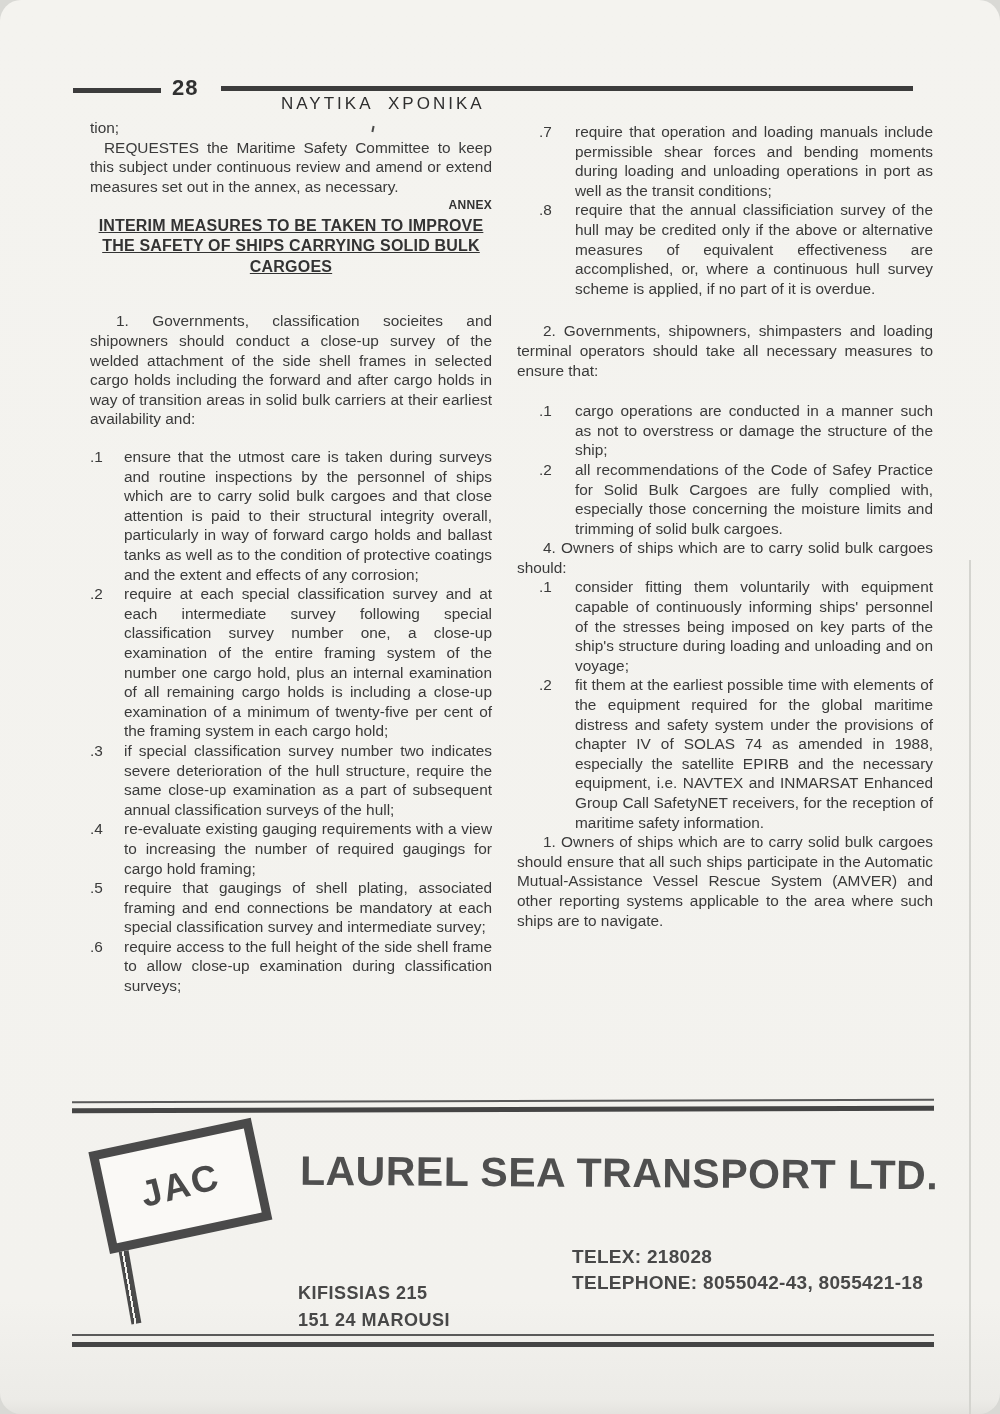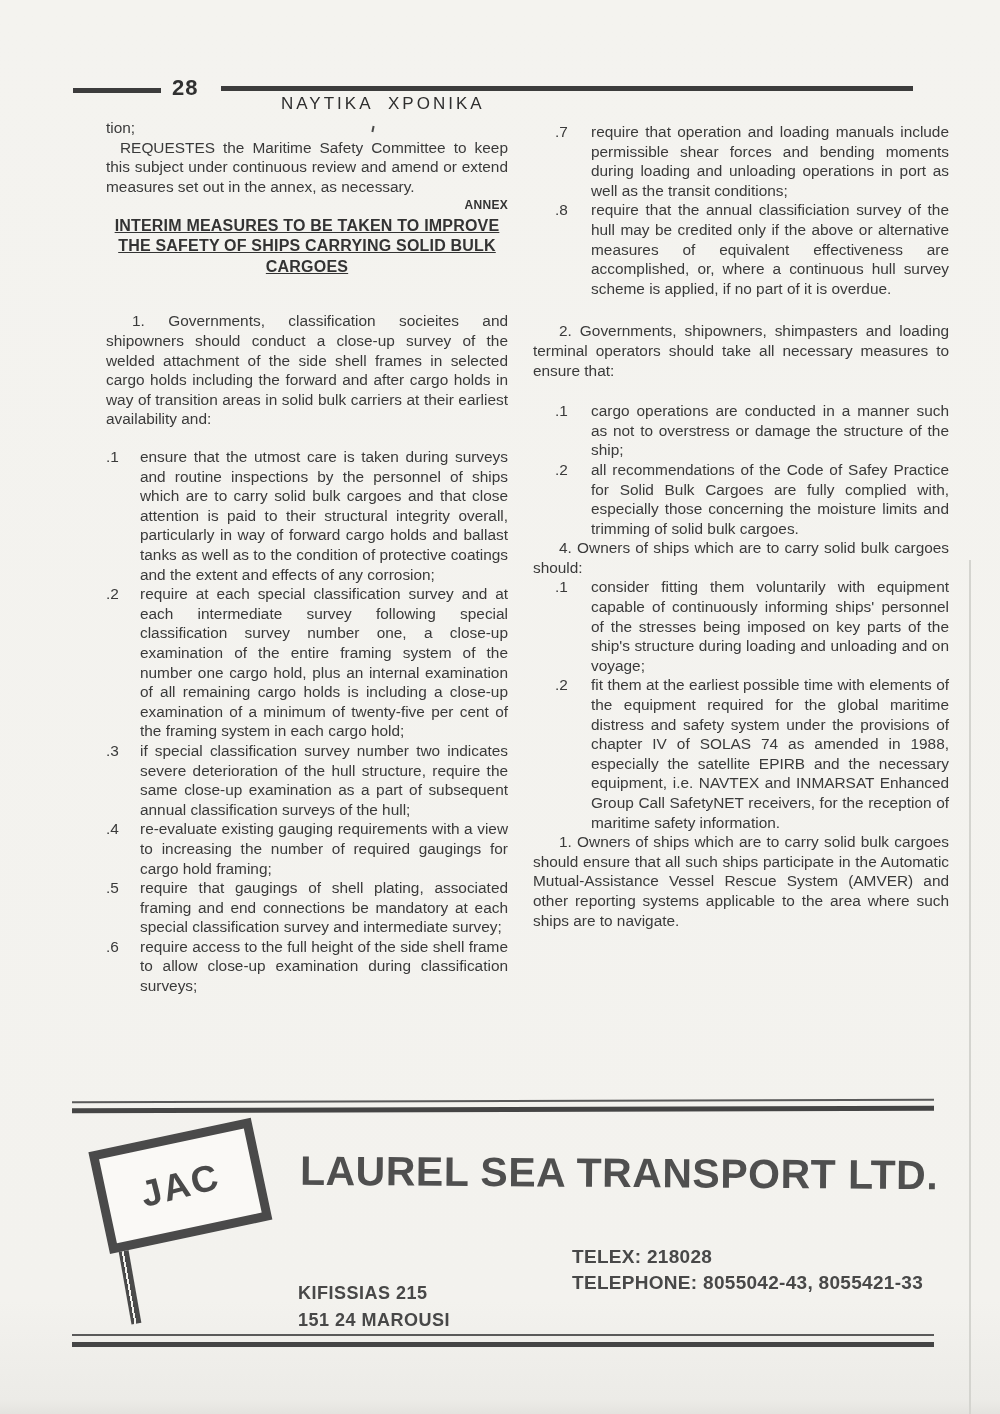--- a/index.html
+++ b/index.html
@@ -1,28 +1,28 @@
 <!DOCTYPE html>
 <html><head>
 <meta charset="utf-8">
 <style>
   html,body{margin:0;padding:0;background:#d9d9d5;}
   .page{
     position:relative;width:1000px;height:1414px;margin:0 auto;
     background:linear-gradient(180deg,#f4f3ef 0%,#f3f2ee 92%,#ecebe7 99%,#e4e3df 100%);
-    font-family:"Liberation Sans",sans-serif;color:#3a3a3a;overflow:hidden;
+    font-family:"Liberation Sans",sans-serif;color:#3a3a3a;overflow:hidden;border-radius:21px;
   }
   
   .rule{position:absolute;background:#3c3c3c;}
   .rule-left{left:73px;top:88px;width:88px;height:5px;}
   .rule-right{left:221px;top:86px;width:692px;height:5px;}
   .page-num{position:absolute;left:172px;top:75px;font-size:22px;font-weight:bold;color:#303030;letter-spacing:1px;}
   .masthead{position:absolute;left:233px;top:94px;font-size:17px;color:#2f2f2f;letter-spacing:3px;white-space:pre;margin-left:48px;}
   
-  .col{position:absolute;font-size:15.4px;line-height:19.6px;text-align:justify;margin-left:16px;}
+  .col{position:absolute;font-size:15.4px;line-height:19.6px;text-align:justify;}
   .col-left{left:90px;top:118px;width:402px;}
   .col-right{left:517px;top:122px;width:416px;}
   .col p{margin:0;}
   .frag{text-align:left;}
   .intro{text-indent:14px;}
   .annex{margin:17px 0 0;font-size:12px;font-weight:bold;text-align:right;color:#333;letter-spacing:.3px;}
   .annex-sub{margin:0;font-size:16px;font-weight:bold;line-height:20.5px;text-align:center;color:#333;letter-spacing:.2px;text-decoration:underline;}
   .para{text-indent:26px;}
   .p1{margin-top:34px !important;}
   .items{margin-top:18px;}
@@ -148,20 +148,20 @@
 
   <div class="ad-headline">LAUREL SEA TRANSPORT LTD.</div>
 
   <div class="ad-address">
     <div>KIFISSIAS 215</div>
     <div>151 24 MAROUSI</div>
   </div>
 
   <div class="ad-contact">
     <div>TELEX: 218028</div>
-    <div>TELEPHONE: 8055042-43, 8055421-33</div>
+    <div>TELEPHONE: 8055042-43, 8055421-18</div>
   </div>
 
   <div class="bot-rule-a"></div>
   <div class="bot-rule-b"></div>
 
   <div class="scan-line"></div>
 </div>
 
 </body></html>

